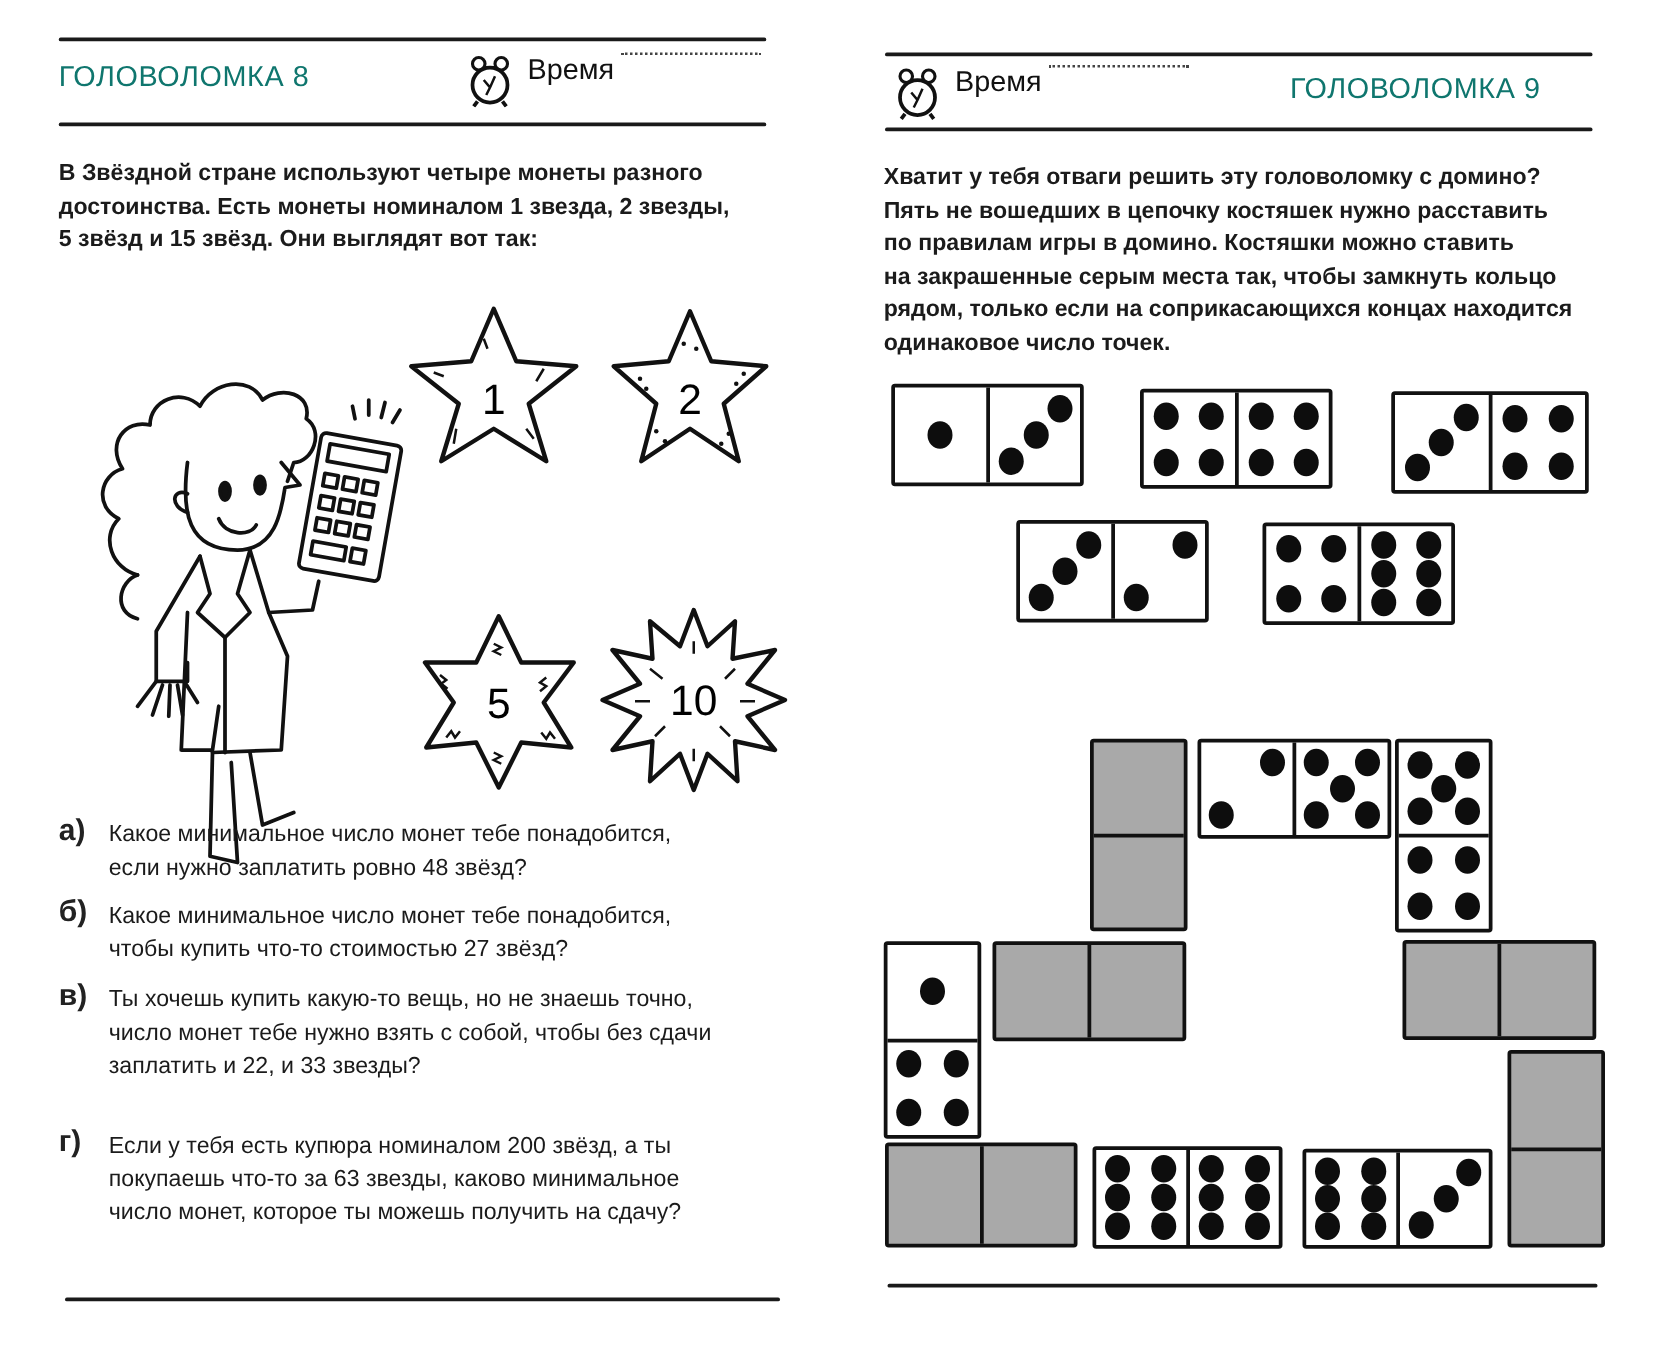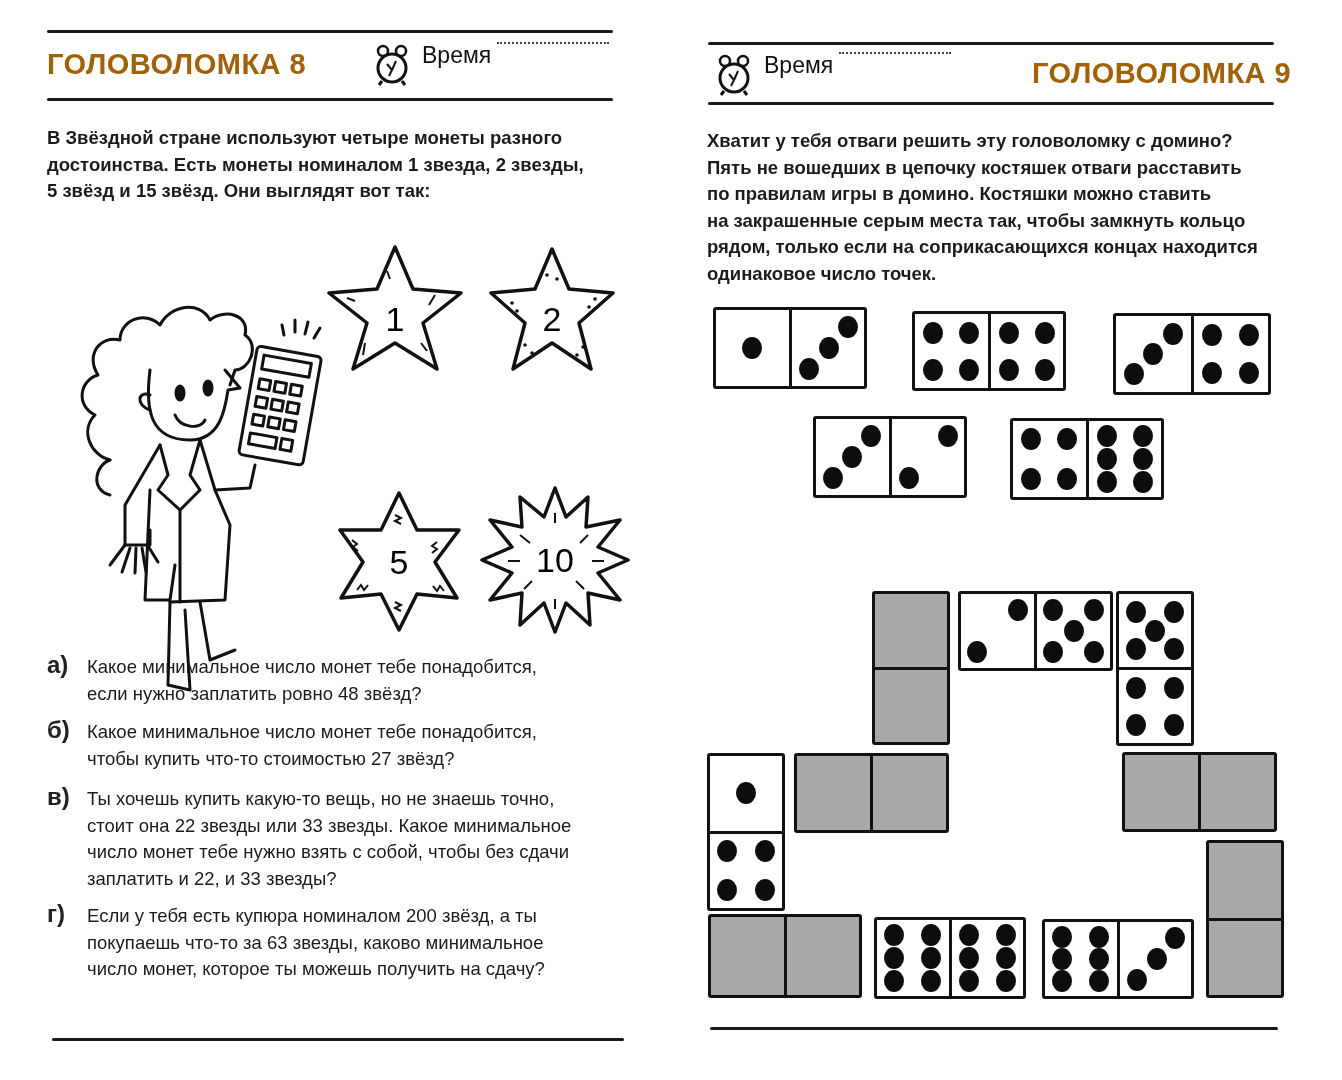--- a/index.html
+++ b/index.html
@@ -2,21 +2,21 @@
 <html><head>
 <meta charset="utf-8">
 <style>
   html, body { margin:0; padding:0; background:#ffffff; }
   body { width:1342px; height:1080px; position:relative; overflow:hidden;
          font-family:"Liberation Sans","DejaVu Sans",sans-serif; color:#111; }
   .page { position:absolute; top:0; height:1080px; }
   .page.left { left:0; width:670px; }
   .page.right { left:670px; width:672px; }
   .rule { position:absolute; height:3px; background:#1a1a1a; border-radius:2px; }
-  .title { position:absolute; font-size:29px; letter-spacing:0.5px; font-weight:bold; color:#a16207; white-space:nowrap; }
+  .title { position:absolute; font-size:23px; letter-spacing:0.5px; font-weight:normal; color:#0f766e; white-space:nowrap; }
   .time-wrap { position:absolute; display:flex; align-items:flex-start; white-space:nowrap; }
   .time-wrap .clock { width:44px; height:44px; margin-right:8px; }
   .time-wrap .time-label { font-size:23px; line-height:26px; }
   .time-wrap .dots { border-bottom:2px dotted #444; height:0; margin-left:6px; margin-bottom:6px; }
   .para { position:absolute; font-size:18.5px; line-height:26.5px; color:#1b1b1b; }
   .para p { margin:0;font-weight:bold; }
   .q { position:absolute; left:47px; width:590px; }
   .q .letter { position:absolute; left:0; top:-3px; font-size:24px; font-weight:bold; color:#222; }
   .q .qtext { margin-left:40px; font-size:18.5px; line-height:26.5px; color:#1b1b1b; }
   .q .qtext span { display:block; }
@@ -142,21 +142,20 @@
     <span class="letter">б)</span>
     <div class="qtext">
         <span>Какое минимальное число монет тебе понадобится,</span>
         <span>чтобы купить что-то стоимостью 27 звёзд?</span>
       </div>
   </div>
   <div class="q" style="top:786px;">
     <span class="letter">в)</span>
     <div class="qtext">
         <span>Ты хочешь купить какую-то вещь, но не знаешь точно,</span>
-        <span>стоит она 22 звезды или 33 звезды. Какое минимальное</span>
         <span>число монет тебе нужно взять с собой, чтобы без сдачи</span>
         <span>заплатить и 22, и 33 звезды?</span>
       </div>
   </div>
   <div class="q" style="top:903px;">
     <span class="letter">г)</span>
     <div class="qtext">
         <span>Если у тебя есть купюра номиналом 200 звёзд, а ты</span>
         <span>покупаешь что-то за 63 звезды, каково минимальное</span>
         <span>число монет, которое ты можешь получить на сдачу?</span>
@@ -177,21 +176,21 @@
       <path d="M12 39 L9 43 M32 39 L35 43" stroke="#111" stroke-width="3"></path>
     </svg>
     <span class="time-label">Время</span>
     <span class="dots" style="width:112px;"></span>
   </div>
   <div class="title" style="left:362px; top:57px;">ГОЛОВОЛОМКА 9</div>
   <div class="rule" style="left:38px; top:102px; width:566px;"></div>
 
   <div class="para" style="left:37px; top:128px; width:600px;">
     <p>Хватит у тебя отваги решить эту головоломку с домино?</p>
-    <p>Пять не вошедших в цепочку костяшек отваги расставить</p>
+    <p>Пять не вошедших в цепочку костяшек нужно расставить</p>
     <p>по правилам игры в домино. Костяшки можно ставить</p>
     <p>на закрашенные серым места так, чтобы замкнуть кольцо</p>
     <p>рядом, только если на соприкасающихся концах находится</p>
     <p>одинаковое число точек.</p>
   </div>
 
   <div class="domino h" style="left:43px; top:307px; width:154px; height:82px;">
     <div class="half">
         <span class="pip" style="left:50%;top:50%"></span>
       </div>

